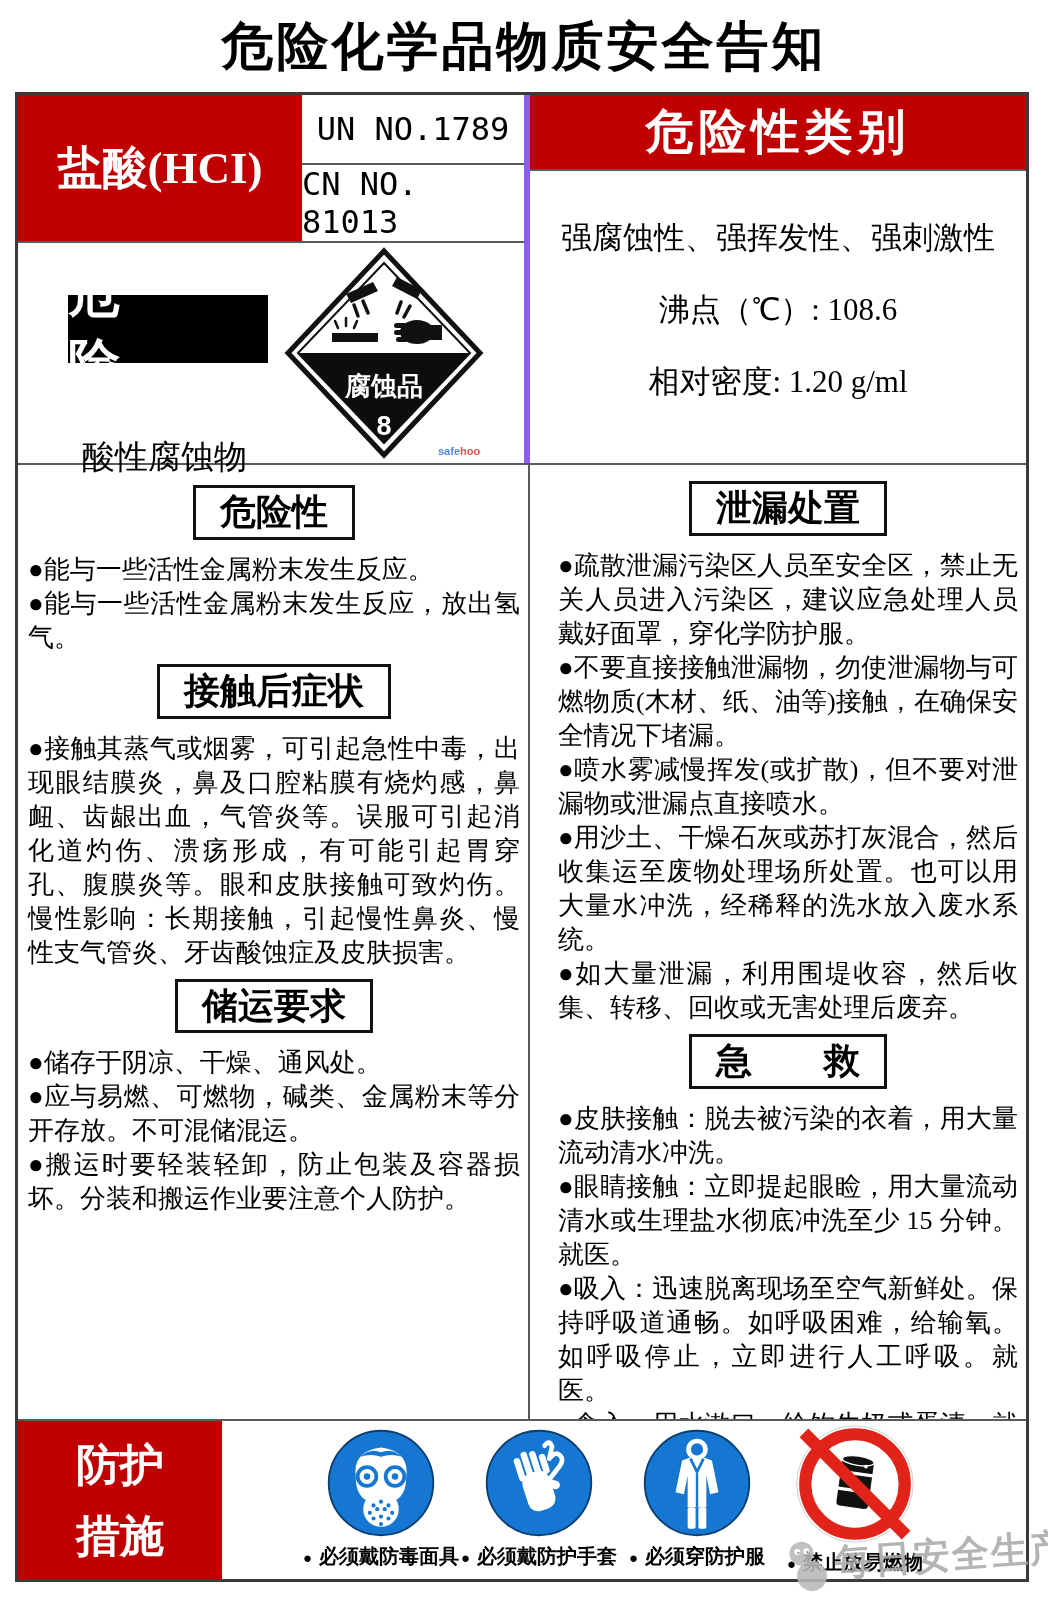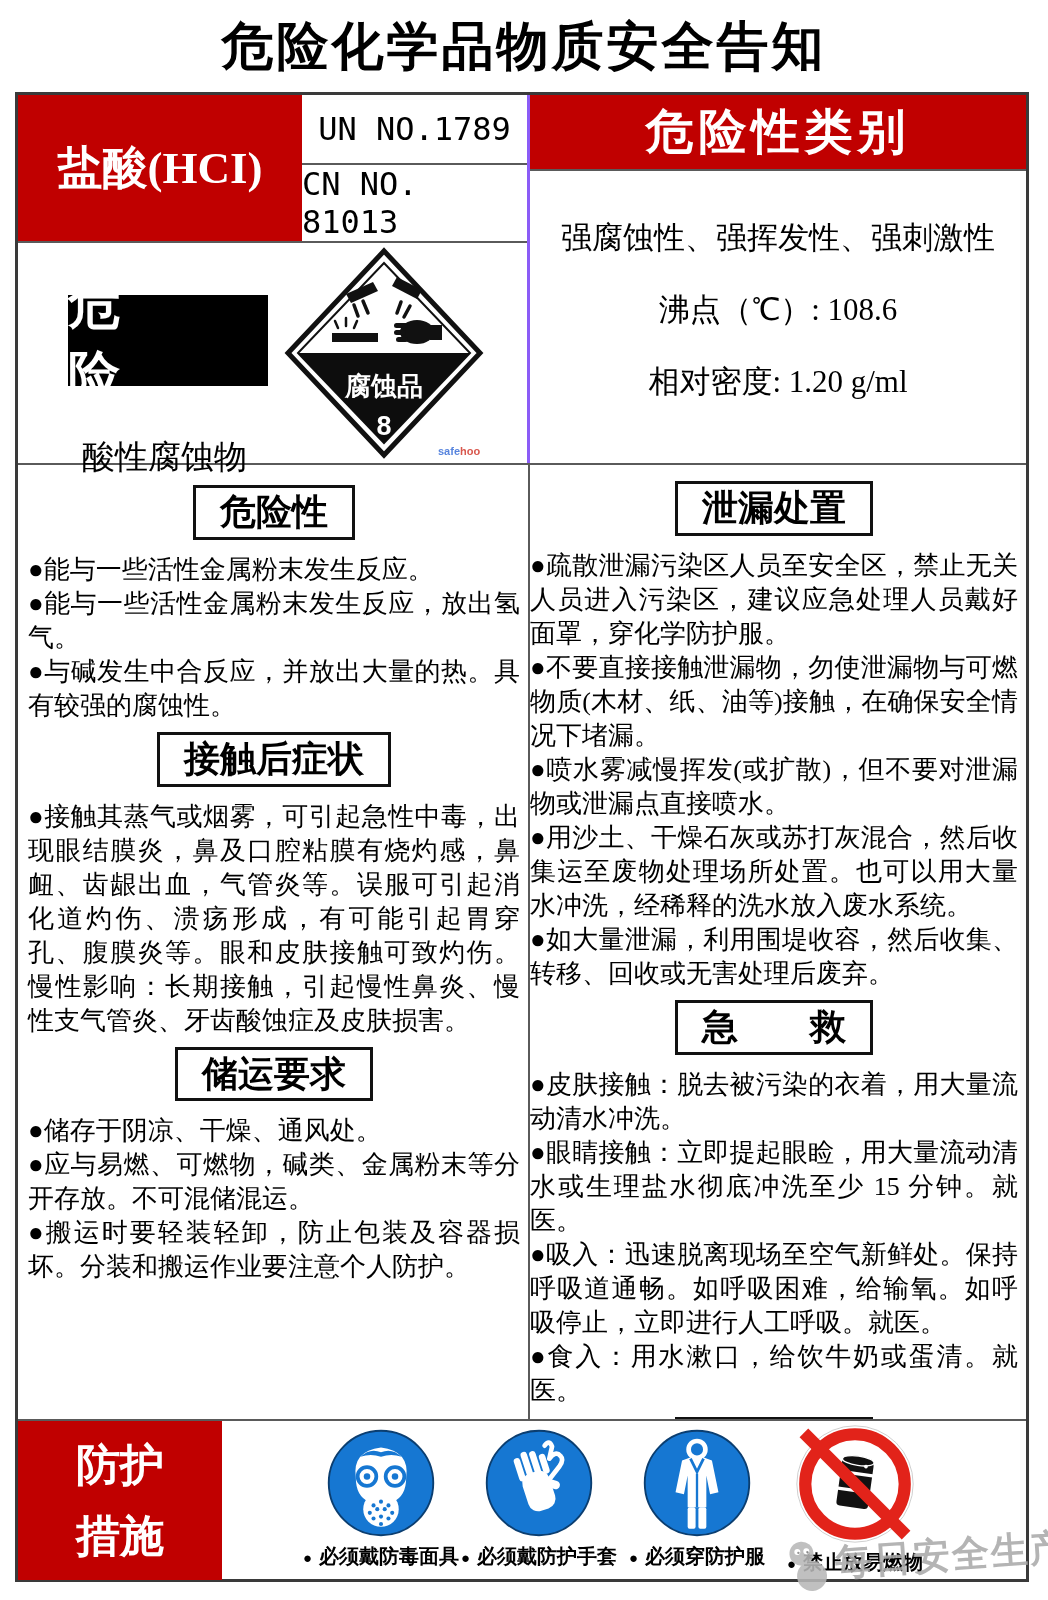--- a/index.html
+++ b/index.html
@@ -6,50 +6,50 @@
   .page { position:relative; width:1048px; height:1600px; background:#fff; overflow:hidden;
           font-family:"Liberation Serif", serif; color:#000;border-radius:30px; }
   .title { position:absolute; top:12px; left:0; right:0; text-align:center;
            font-family:"Liberation Sans", sans-serif; font-weight:900; font-size:52px;
            letter-spacing:3px; }
   .sheet { position:absolute; left:15px; top:92px; width:1014px; height:1490px;
            border:3px solid #3a3a3a; box-sizing:border-box; background:#fff; }
 
   
   .top { display:flex; height:368px; border-bottom:2px solid #5a5a5a; }
-  .top-left { width:512px; border-right:3px solid #8b5cf6; display:flex; flex-direction:column; box-sizing:border-box; }
+  .top-left { width:512px; border-right:6px solid #8b5cf6; display:flex; flex-direction:column; box-sizing:border-box; }
   .rowA { height:146px; display:flex; border-bottom:2px solid #5a5a5a; }
   .name-cell { width:284px; background:#c00000; color:#fff; display:flex; align-items:center;
                justify-content:center; font-size:45px; font-weight:bold; }
   .uncn { flex:1; display:flex; flex-direction:column; }
   .un-cell,.cn-cell { flex:1; display:flex; align-items:center; justify-content:center;
                font-family:"DejaVu Sans Mono", monospace; font-size:32px; }
   .un-cell { border-bottom:2px solid #5a5a5a; }
   .picto { position:relative; flex:1; }
-  .danger-box { position:absolute; left:50px; top:52px; width:200px; height:91px; background:#000;
+  .danger-box { position:absolute; left:50px; top:52px; width:200px; height:68px; background:#000;
                 color:#fff; font-family:"Liberation Sans", sans-serif; font-weight:bold;
                 font-size:52px; display:flex; align-items:center; justify-content:center; }
   .category { position:absolute; left:64px; top:192px; font-size:33px; }
   .diamond-wrap { position:absolute; left:266px; top:4px; }
   .safehoo { position:absolute; left:420px; top:202px; font-size:11px;
              font-family:"Liberation Sans", sans-serif; font-weight:bold; opacity:.85; }
   .safehoo .s1 { color:#3a6fd8; } .safehoo .s2 { color:#d23a2e; }
 
   .top-right { flex:1; display:flex; flex-direction:column; }
   .hazard-header { height:74px; background:#c00000; border-bottom:2px solid #5a5a5a; color:#fff;
                    font-family:"Liberation Sans", sans-serif; font-weight:900; font-size:48px;
                    letter-spacing:5px; display:flex; align-items:center; justify-content:center; }
   .props { flex:1; padding-top:46px; display:flex; flex-direction:column; align-items:center;
            gap:30px; font-size:31px; }
 
   
   .main { display:flex; height:956px; border-bottom:2px solid #5a5a5a; box-sizing:border-box; }
   .col { box-sizing:border-box; overflow:hidden; }
   .col-l { width:512px; border-right:2px solid #5a5a5a; padding:20px 8px 0 10px; }
-  .col-r { flex:1; padding:16px 8px 0 0; }
+  .col-r { flex:1; padding:16px 8px 0 28px; }
   .sec-h { width:max-content; margin:0 auto 13px; border:3px solid #111; padding:1px 24px;
            font-family:"Liberation Sans", sans-serif; font-weight:bold; font-size:36px; line-height:1.3; }
   .sec-h.mt { margin-top:9px; }
   p.body { margin:0; font-size:26px; line-height:34px; text-align:justify; }
 
   
   .bottom { position:relative; display:flex; height:159px; }
   .prot { width:204px; background:#c00000; color:#fff; display:flex; flex-direction:column;
           align-items:center; justify-content:center; gap:12px; font-size:44px; font-weight:bold; }
   .icons { flex:1; display:flex; align-items:flex-start; padding:6px 0 0 80px; }
@@ -123,21 +123,20 @@
           <div>相对密度: 1.20 g/ml</div>
         </div>
       </div>
     </div>
 
     <div class="main">
       <div class="col col-l">
         <div class="sec-h">危险性</div>
         <p class="body">●能与一些活性金属粉末发生反应。</p>
         <p class="body">●能与一些活性金属粉末发生反应，放出氢气。</p>
-        <p class="body">●与碱发生中合反应，并放出大量的热。具有较强的腐蚀性。</p>
 
         <div class="sec-h mt">接触后症状</div>
         <p class="body">●接触其蒸气或烟雾，可引起急性中毒，出现眼结膜炎，鼻及口腔粘膜有烧灼感，鼻衄、齿龈出血，气管炎等。误服可引起消化道灼伤、溃疡形成，有可能引起胃穿孔、腹膜炎等。眼和皮肤接触可致灼伤。慢性影响：长期接触，引起慢性鼻炎、慢性支气管炎、牙齿酸蚀症及皮肤损害。</p>
 
         <div class="sec-h mt">储运要求</div>
         <p class="body">●储存于阴凉、干燥、通风处。</p>
         <p class="body">●应与易燃、可燃物，碱类、金属粉末等分开存放。不可混储混运。</p>
         <p class="body">●搬运时要轻装轻卸，防止包装及容器损坏。分装和搬运作业要注意个人防护。</p>
       </div>
 

